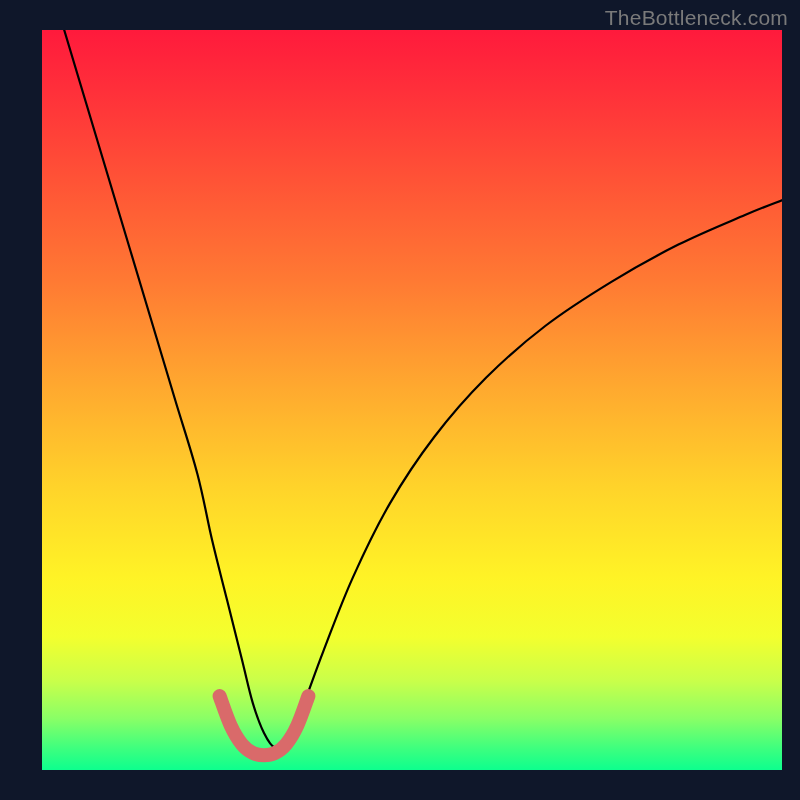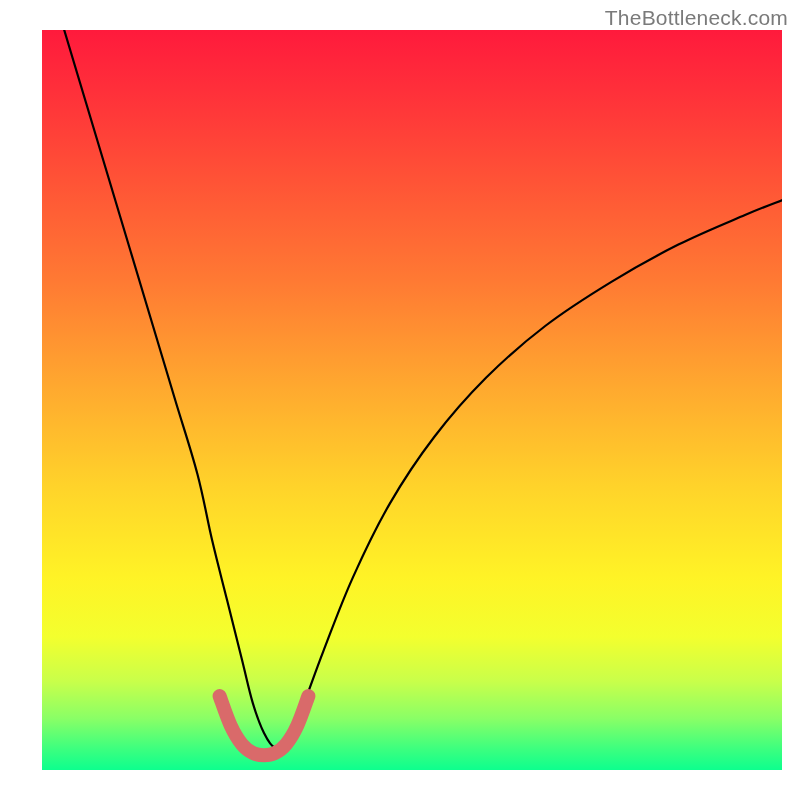--- a/index.html
+++ b/index.html
@@ -8,21 +8,21 @@
     width: 800px;
     height: 800px;
     background: #000;
     overflow: hidden;
     font-family: Arial, Helvetica, sans-serif;
   }
   .frame {
     position: absolute;
     left: 0; top: 0;
     width: 800px; height: 800px;
-    background: #ffffff;
+    background: #0f172a;
   }
   .plot {
     position: absolute;
     left: 42px;
     top: 30px;
     width: 740px;
     height: 740px;
     background: linear-gradient(to bottom,
       #ff1a3c 0%,
       #ff2f3a 8%,

